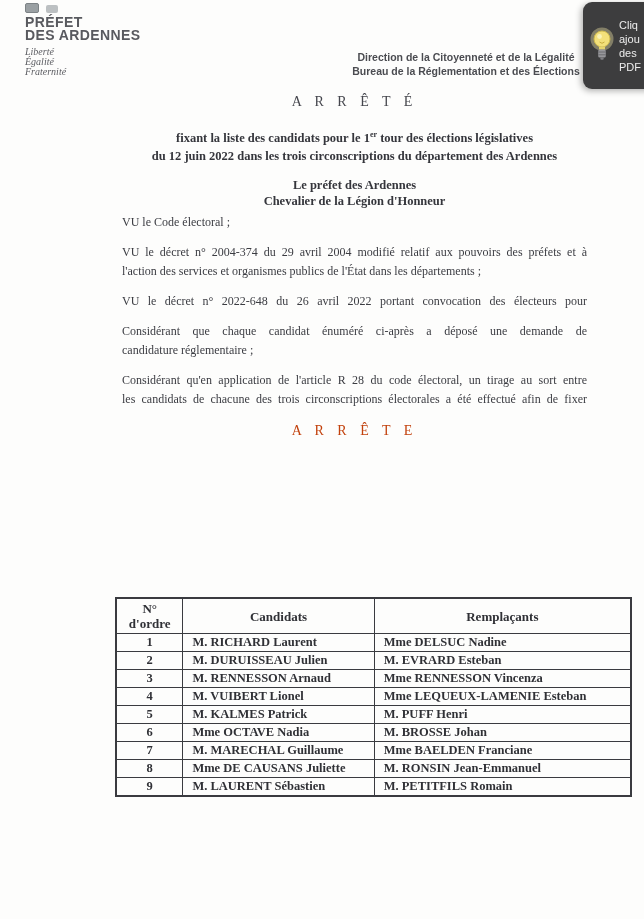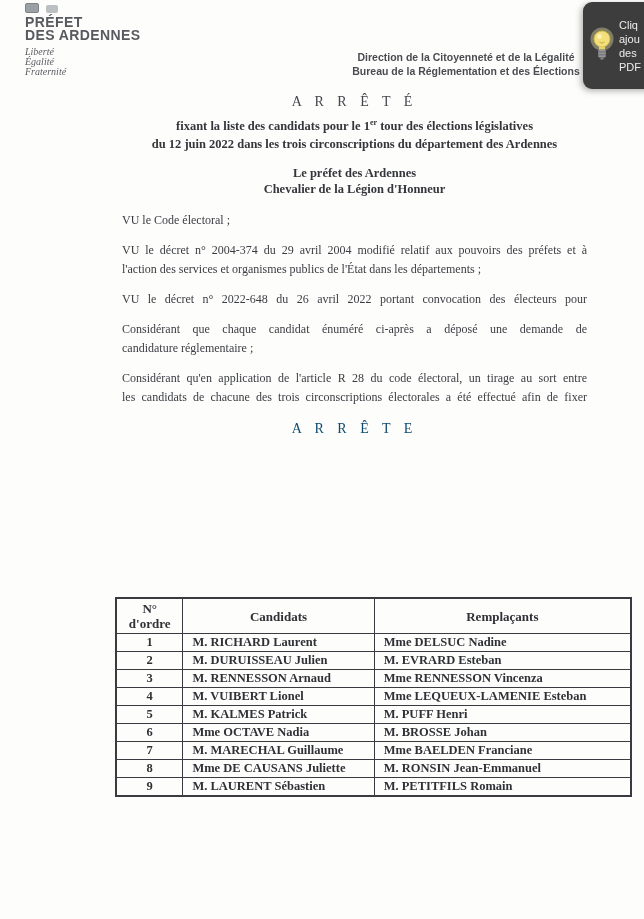--- a/index.html
+++ b/index.html
@@ -61,40 +61,40 @@
     overflow: hidden; white-space: nowrap;
   }
 
   
   .doc {
     position: absolute; left: 122px; top: 90px; width: 465px;
     font-size: 12px; color: #3b3c42;
   }
   .doc-title {
     text-align: center; font-size: 14px; letter-spacing: 5px;
-    color: #45464d; padding-top: 4px; margin-bottom: 4px;
+    color: #45464d; padding-top: 4px; margin-bottom: 16px;
   }
   .doc-sub {
     text-align: center; font-weight: bold; font-size: 12.5px;
     line-height: 18px; margin-bottom: 12px; color: #35363c;
   }
   .doc-sub sup { font-size: 8px; }
   .authority {
     text-align: center; font-weight: bold; font-size: 12.5px;
-    line-height: 16px; margin-bottom: 14px; color: #35363c;
+    line-height: 16px; margin-bottom: 4px; color: #35363c;
   }
   .para { margin-bottom: 11px; }
   .ln {
     line-height: 19px;
     text-align: justify; text-align-last: justify;
   }
   .ln.last { text-align-last: auto; }
   .decision-title {
     text-align: center; font-size: 14px; letter-spacing: 5px;
-    color: #0c4a6e; margin: 14px 0 20px 0;
+    color: #c2410c; margin: 14px 0 20px 0;
   }
   .article { font-weight: bold; color: #33343a; }
   .article .article-label { text-decoration: underline; }
 
   
   .table-wrap { position: absolute; left: 115px; top: 597px; width: 517px; }
   table {
     width: 100%; border-collapse: collapse;
     font-family: "Liberation Serif", serif;
     font-weight: bold; color: #303136;

